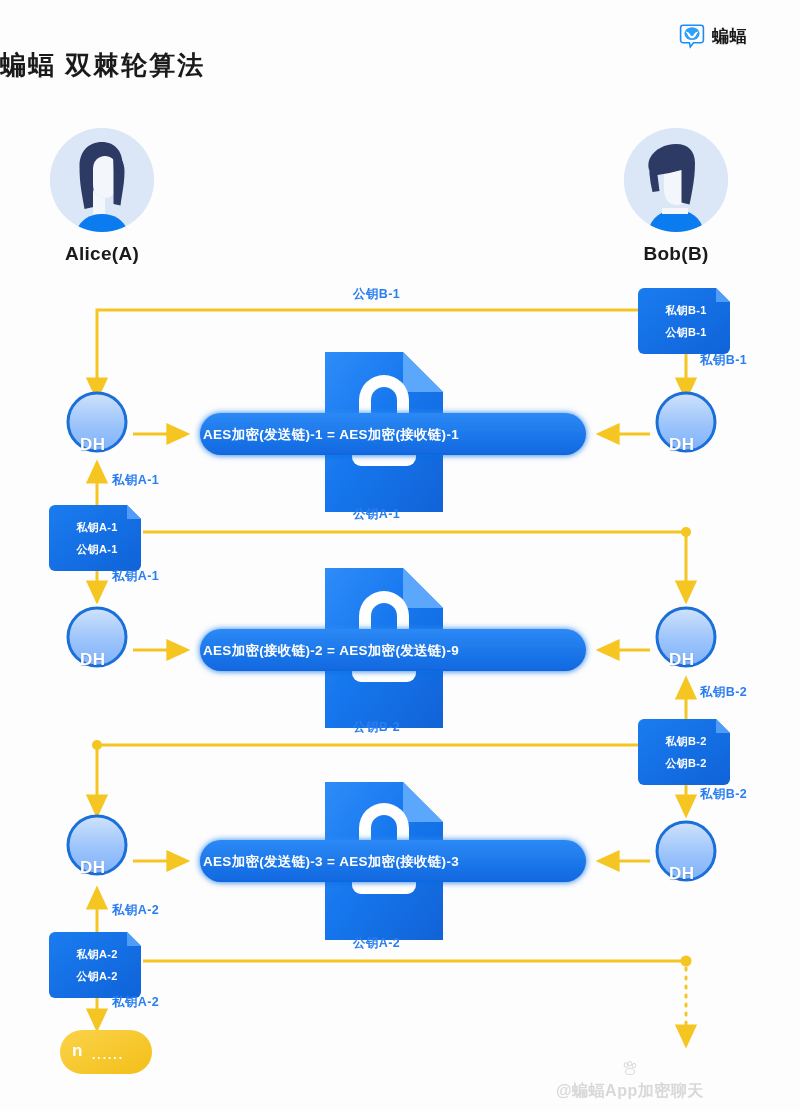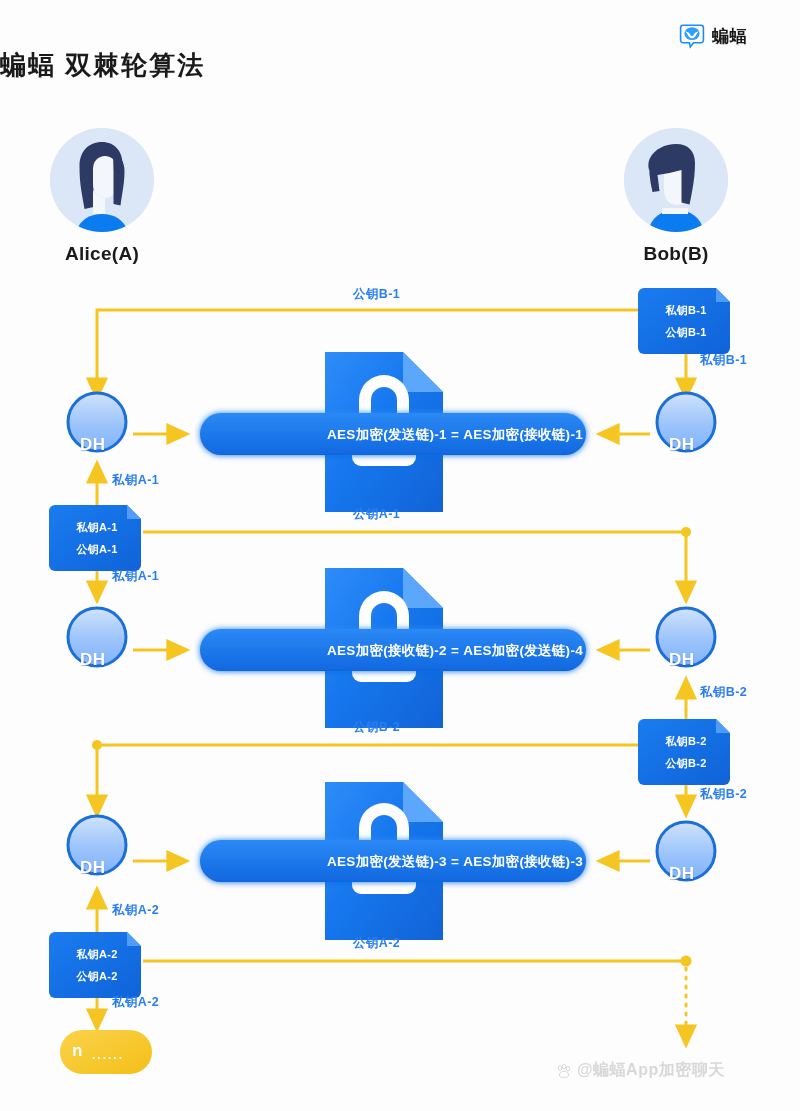--- a/index.html
+++ b/index.html
@@ -37,37 +37,37 @@
     position:absolute;color:#2a7ef0;font-size:12.5px;font-weight:700;
     white-space:nowrap;letter-spacing:.4px;
   }
 
   .dh-t{
     position:absolute;color:#ffffff;font-size:17px;font-weight:700;
     letter-spacing:.5px;text-shadow:0 1px 1px rgba(20,60,140,.35);margin-top:24px;
   }
   .aes-t{
     position:absolute;color:#ffffff;font-size:13.5px;font-weight:700;
-    white-space:nowrap;letter-spacing:.3px;width:380px;text-align:right;
+    white-space:nowrap;letter-spacing:.3px;width:380px;text-align:left;
   }
   .kb-t{
     position:absolute;color:#ffffff;font-size:11px;font-weight:700;
     white-space:nowrap;letter-spacing:.3px;width:96px;text-align:center;
   }
   .nbox-t{
     position:absolute;color:#ffffff;font-size:17px;font-weight:700;letter-spacing:1px;
   }
   .nbox-d{
     position:absolute;color:#ffffff;font-size:12px;font-weight:700;letter-spacing:2px;
   }
 
   
   .watermark{
     position:absolute;left:556px;top:1060px;display:flex;align-items:center;gap:5px;
-    color:#d8d8d8;font-size:16px;font-weight:700;letter-spacing:.5px;
+    color:#d8d8d8;font-size:16px;font-weight:700;letter-spacing:.5px;flex-direction:column;
   }
   .paw{width:16px;height:16px;}
 </style>
 </head>
 <body>
 
 <div id="stage">
 
   <div class="logo-wrap">
     <div class="logo-mark">
@@ -258,21 +258,21 @@
   </svg>
 
   <div class="dh-t" style="left:80px;top:411px;">DH</div>
   <div class="dh-t" style="left:669px;top:411px;">DH</div>
   <div class="dh-t" style="left:80px;top:626px;">DH</div>
   <div class="dh-t" style="left:669px;top:626px;">DH</div>
   <div class="dh-t" style="left:80px;top:834px;">DH</div>
   <div class="dh-t" style="left:669px;top:840px;">DH</div>
 
   <div class="aes-t" style="left:203px;top:426px;">AES加密(发送链)-1 = AES加密(接收链)-1</div>
-  <div class="aes-t" style="left:203px;top:642px;">AES加密(接收链)-2 = AES加密(发送链)-4</div>
+  <div class="aes-t" style="left:203px;top:642px;">AES加密(接收链)-2 = AES加密(发送链)-9</div>
   <div class="aes-t" style="left:203px;top:853px;">AES加密(发送链)-3 = AES加密(接收链)-3</div>
 
   <div class="kb-t" style="left:638px;top:303px;">私钥B-1</div>
   <div class="kb-t" style="left:638px;top:325px;">公钥B-1</div>
 
   <div class="kb-t" style="left:49px;top:520px;">私钥A-1</div>
   <div class="kb-t" style="left:49px;top:542px;">公钥A-1</div>
 
   <div class="kb-t" style="left:638px;top:734px;">私钥B-2</div>
   <div class="kb-t" style="left:638px;top:756px;">公钥B-2</div>

